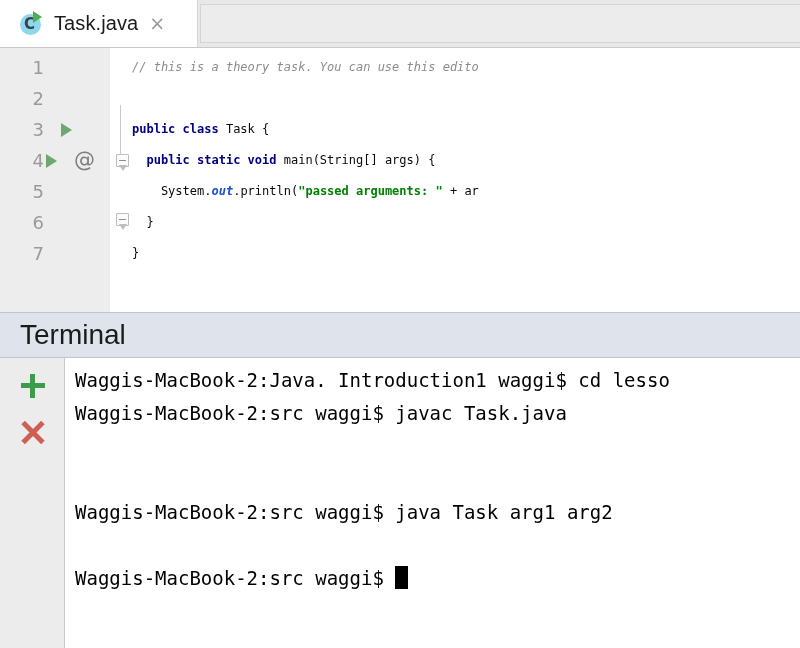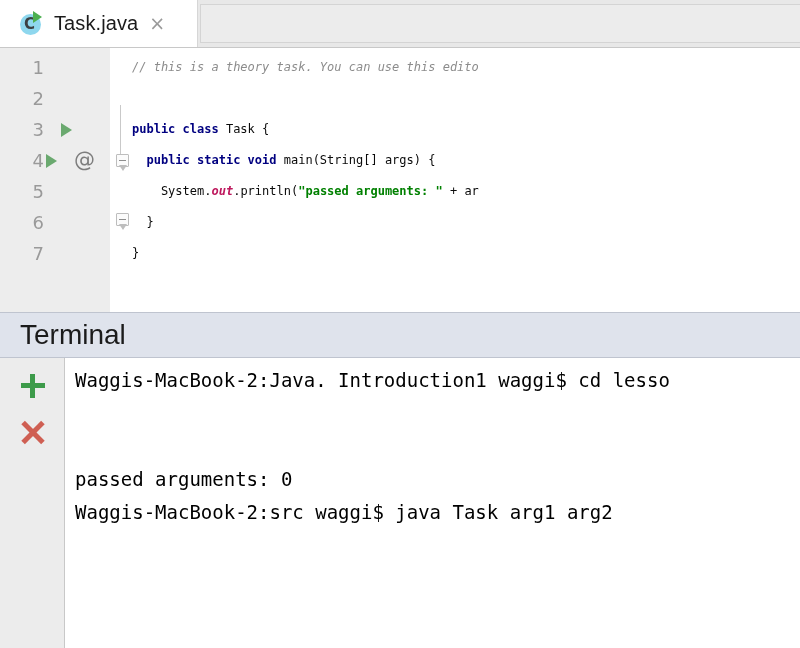--- a/index.html
+++ b/index.html
@@ -175,21 +175,21 @@
     position: absolute;
     left: 2px; top: 10px;
     width: 0; height: 0;
     border-left: 4px solid transparent;
     border-right: 4px solid transparent;
     border-top: 6px solid #bdbdbd;
   }
   .kw    { color: #000080; font-weight: bold; margin-top: 20px; }
   .cmt   { color: #8c8c8c; font-style: italic; }
   .str   { color: #008000; font-weight: bold; }
-  .fld   { color: #be185d; font-weight: bold; font-style: italic; }
+  .fld   { color: #1d4ed8; font-weight: bold; font-style: italic; }
   .plain { color: #0a0a0a; text-align: right; }
 
   
   .term-header {
     position: absolute;
     left: 0; top: 312px;
     width: 800px; height: 46px;
     background: #dfe3ec;
     border-top: 1px solid #bfc4cf;
     border-bottom: 1px solid #bfc4cf;
@@ -320,16 +320,17 @@
 <div class="term-header">
   <div class="term-title">Terminal</div>
 </div>
 <div class="term-body">
   <div class="term-side">
     <div class="ico-plus"></div>
     <div class="ico-close"></div>
   </div>
   <div class="term-lines" id="term-lines">
       <div class="tline" style="top: 6px;"><span>Waggis-MacBook-2:Java. Introduction1 waggi$ cd lesso</span></div>
-      <div class="tline" style="top: 105px;"><span>passed arguments: 0</span></div>
+      <div class="tline" style="top: 39px;"><span>Waggis-MacBook-2:src waggi$ javac Task.java</span></div>
       <div class="tline" style="top: 138px;"><span>Waggis-MacBook-2:src waggi$ java Task arg1 arg2</span></div>
+      <div class="tline" style="top: 204px;"><span>Waggis-MacBook-2:src waggi$ </span><span class="cursor"></span></div>
     </div>
 </div>
 
 </body></html>

